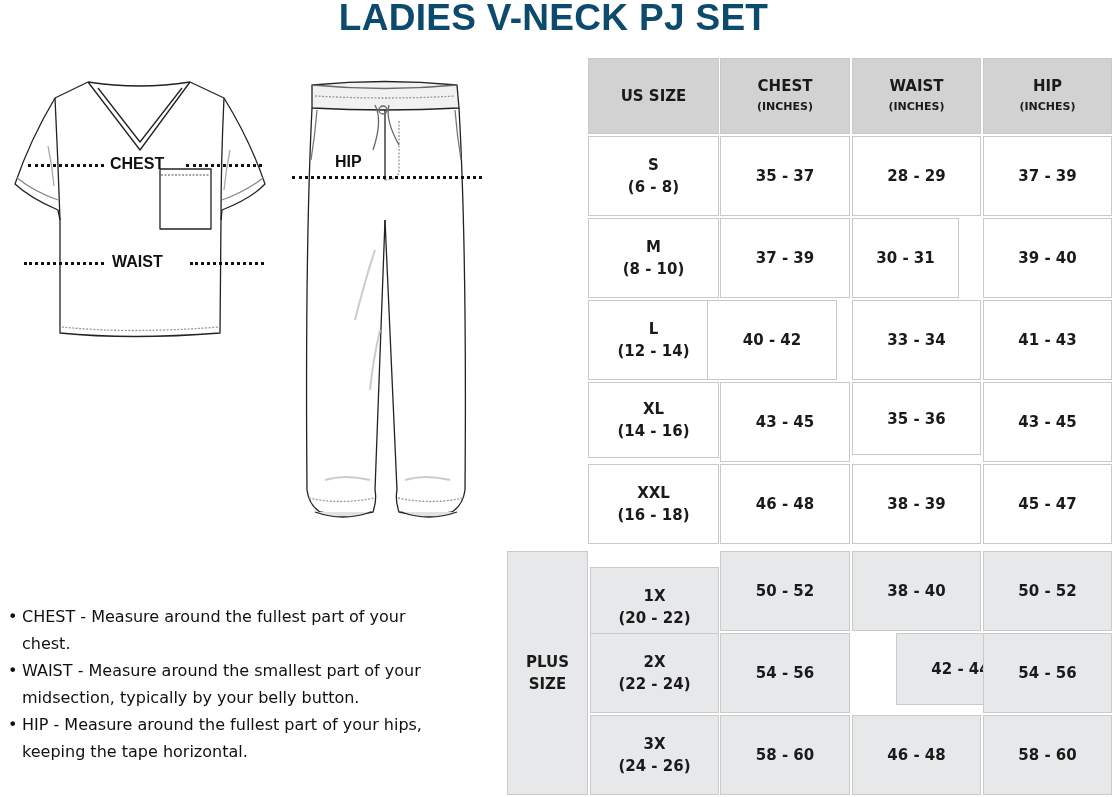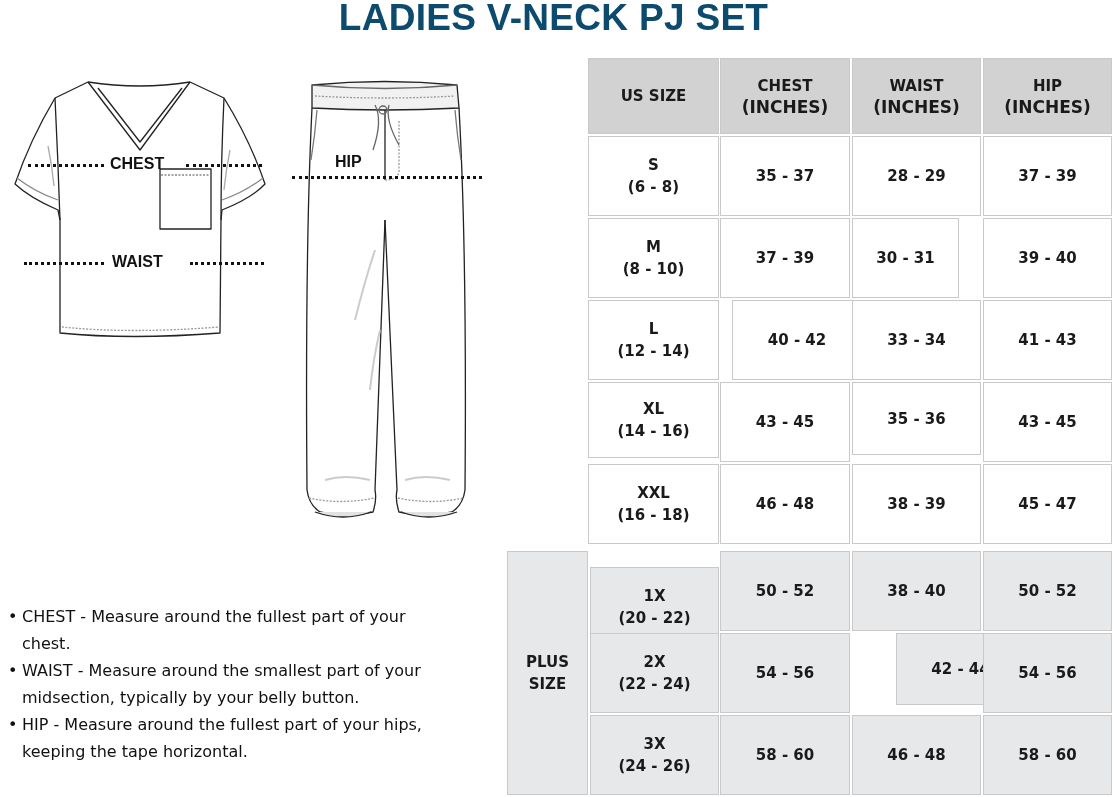--- a/index.html
+++ b/index.html
@@ -13,21 +13,21 @@
       font-weight: bold; font-size: 37px; line-height: 36px; letter-spacing: 0.3px; color: #0c4a6e;
     }
     .cell {
       position: absolute; border: 1.5px solid #c9c9c9; display: flex; flex-direction: column;
       align-items: center; justify-content: center; text-align: center;
       font-weight: bold; font-size: 15px; line-height: 22px; color: #1a1a1a;
     }
     .cell.hdr { background: #d2d2d2; }
     .cell.std { background: #ffffff; }
     .cell.plus { background: #e6e8ea; }
-    .cell .sub { font-size: 17px; line-height: 20px; }
+    .cell .sub { font-size: 11px; line-height: 20px; }
     .cell .main { font-size: 15px; line-height: 22px; }
     .illus { position: absolute; }
     .measure-label {
       position: absolute; font-family: "Liberation Sans", sans-serif; font-weight: bold;
       font-size: 16px; color: #111; line-height: 18px;
     }
     .dots {
       position: absolute; height: 0; border-top: 3px dotted #111;
     }
     .notes {
@@ -141,21 +141,21 @@
     </div>
     <div class="cell std" style="left:720px;top:218px;width:130px;height:80px;">37 - 39</div>
     <div class="cell std" style="left:852px;top:218px;width:107px;height:80px;">30 - 31</div>
     <div class="cell std" style="left:983px;top:218px;width:129px;height:80px;">39 - 40</div>
   </div>
   <div>
     <div class="cell std" style="left:588px;top:300px;width:131px;height:80px;">
       <span class="main">L</span>
       <span class="main">(12 - 14)</span>
     </div>
-    <div class="cell std" style="left:732px;top:300px;width:130px;height:80px;">40 - 42</div>
+    <div class="cell std" style="left:707px;top:300px;width:130px;height:80px;">40 - 42</div>
     <div class="cell std" style="left:852px;top:300px;width:129px;height:80px;">33 - 34</div>
     <div class="cell std" style="left:983px;top:300px;width:129px;height:80px;">41 - 43</div>
   </div>
   <div>
     <div class="cell std" style="left:588px;top:382px;width:131px;height:76px;">
       <span class="main">XL</span>
       <span class="main">(14 - 16)</span>
     </div>
     <div class="cell std" style="left:720px;top:382px;width:130px;height:80px;">43 - 45</div>
     <div class="cell std" style="left:852px;top:382px;width:129px;height:73px;">35 - 36</div>

